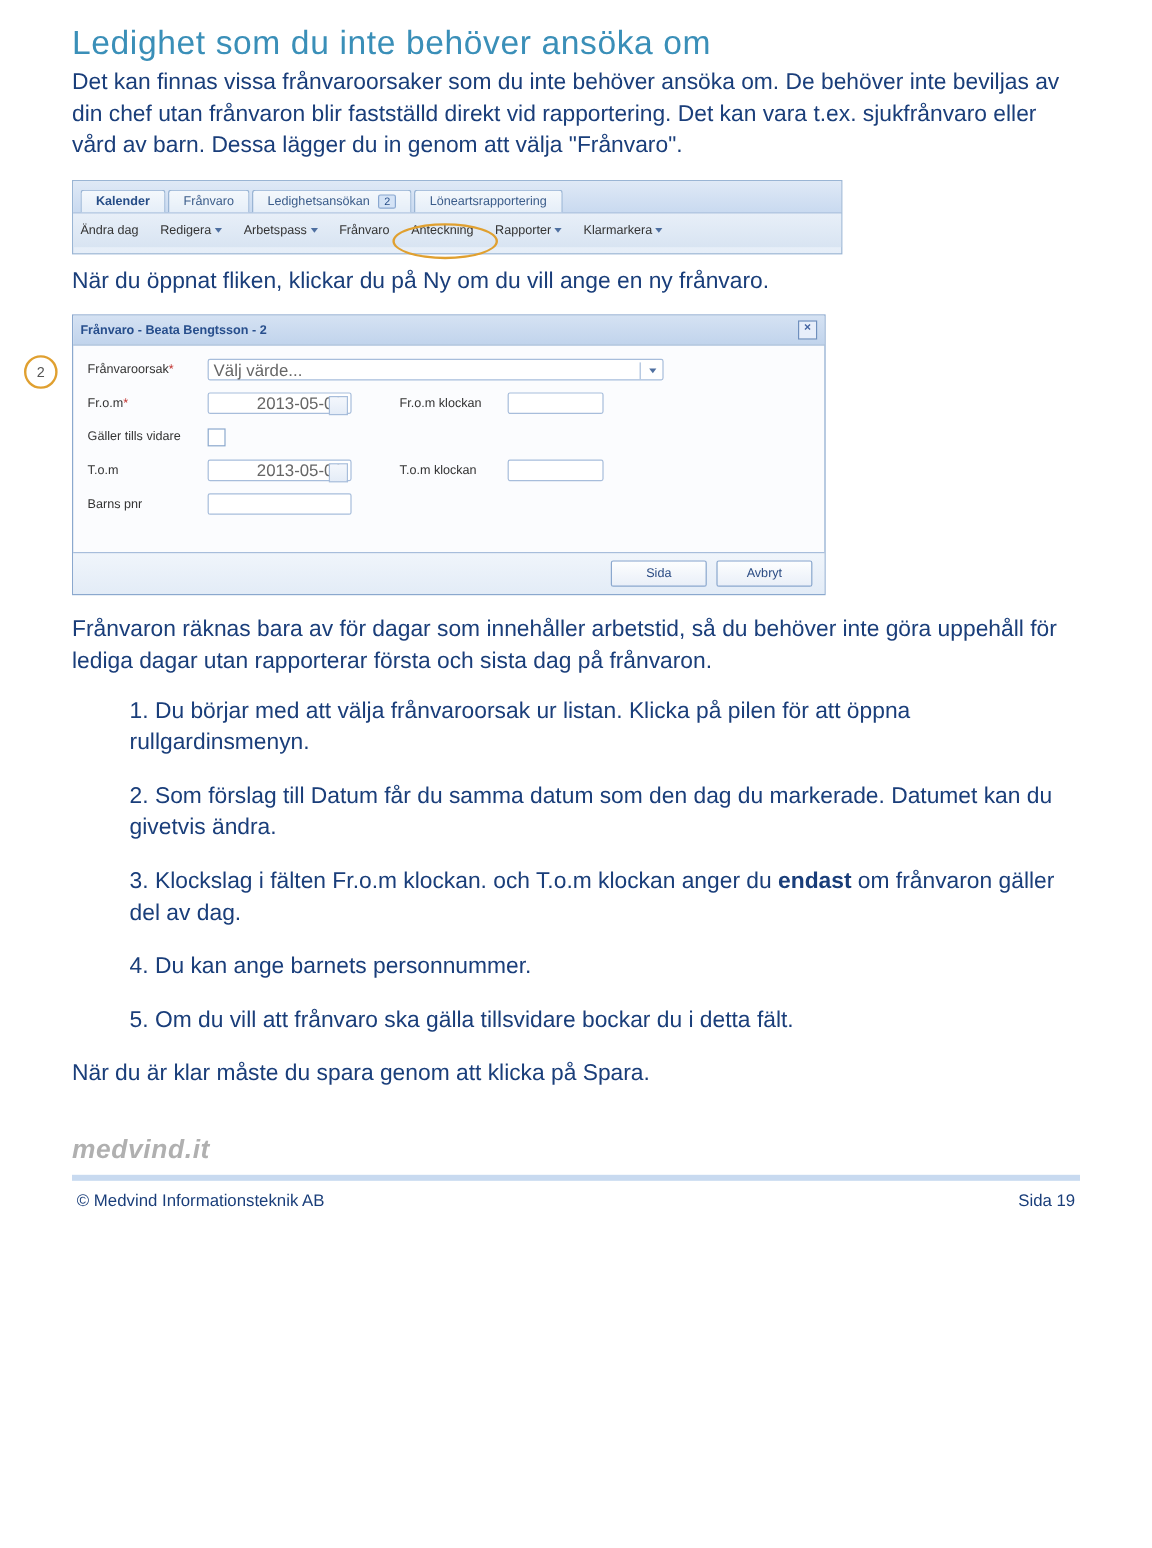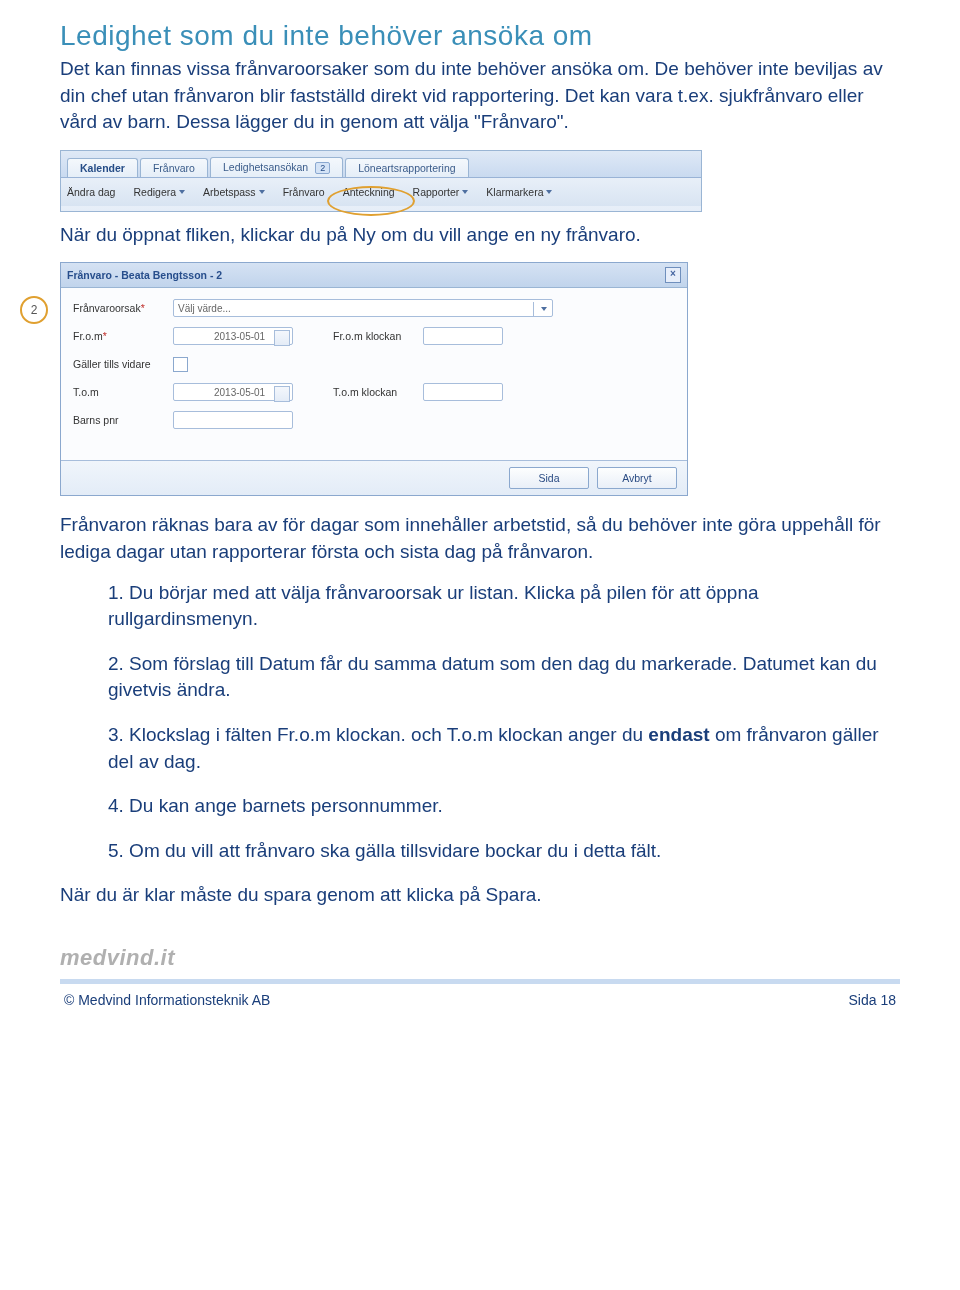--- a/index.html
+++ b/index.html
@@ -114,21 +114,21 @@
     color:#333;
   }
   .row { display:flex; align-items:center; height:24px; margin-bottom:4px;}
   .lbl { width:100px; color:#333; }
   .lbl.req::after { content:"*"; color:#c0302c; }
   .input, .select {
     border:1px solid #a7bddb;
     background:#fff;
     height:18px;
     padding:0 4px;
-    font-size:10px;
+    font-size:14px;
     color:#666;
     border-radius:2px;
     box-sizing:border-box;
   }
   .select { width:380px; position:relative; display:flex; align-items:center;}
   .select-arrow {
     position:absolute; right:2px; top:2px;
     width:16px;height:14px;
     border-left:1px solid #a7bddb;
     display:flex;align-items:center;justify-content:center;
@@ -322,16 +322,16 @@
     <div class="item para">4. Du kan ange barnets personnummer.</div>
     <div class="item para">5. Om du vill att frånvaro ska gälla tillsvidare bockar du i detta fält.</div>
   </div>
 
   <div class="para endpara">När du är klar måste du spara genom att klicka på Spara.</div>
 
   <div class="logo">medvind.it</div>
   <div class="footer-sep"></div>
   <div class="footer">
     <span>©  Medvind Informationsteknik AB</span>
-    <span>Sida 18</span>
+    <span>Sida 19</span>
   </div>
 
 </div>
 
 </body></html>

